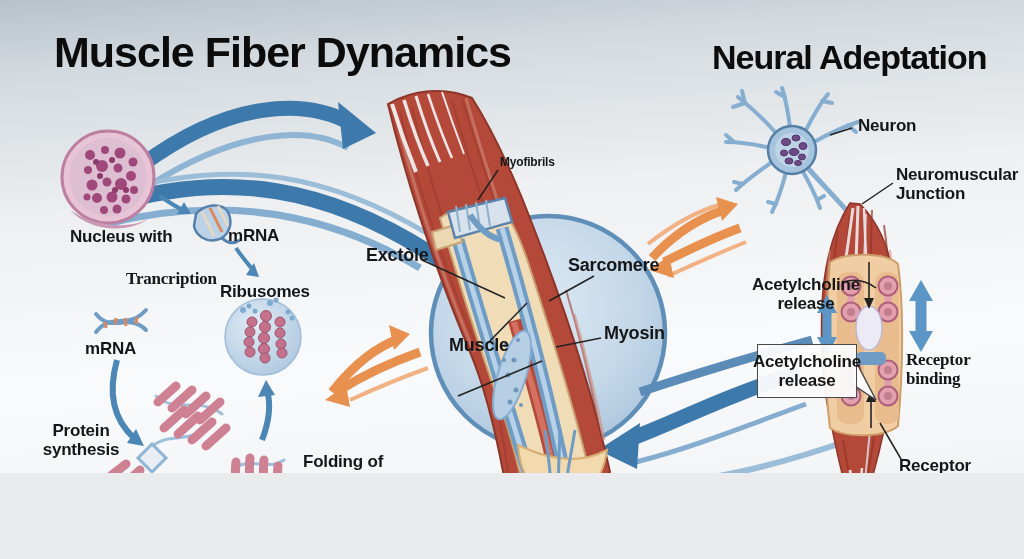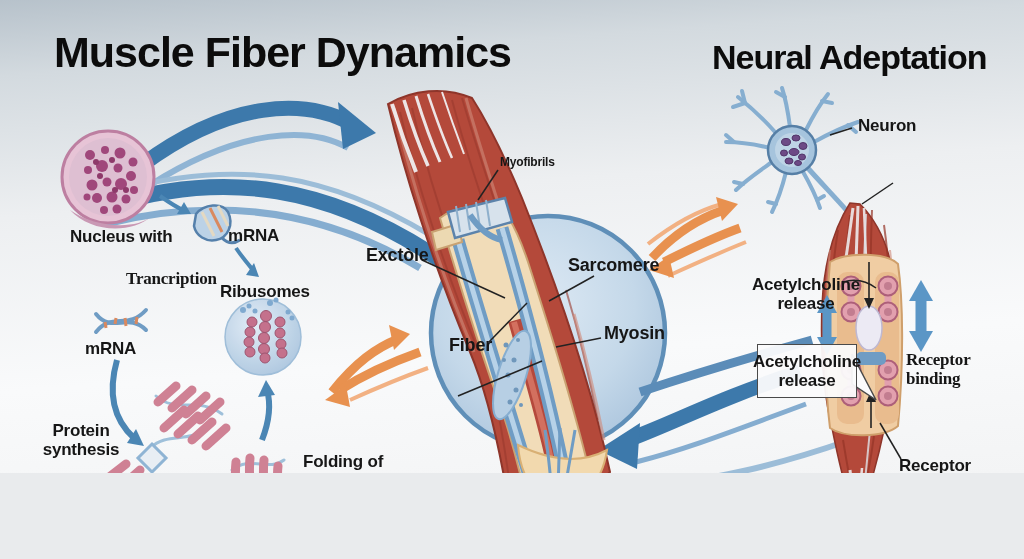--- a/index.html
+++ b/index.html
@@ -430,22 +430,23 @@
 <div class="lbl" style="left:228px;top:226px;">mRNA</div>
 <div class="lbl" style="left:126px;top:269px;font-family:Liberation Serif, serif;">Trancription</div>
 <div class="lbl" style="left:220px;top:282px;">Ribusomes</div>
 <div class="lbl" style="left:85px;top:339px;">mRNA</div>
 <div class="lbl ctr bold" style="left:40px;top:421px;width:82px;">Protein synthesis</div>
 <div class="lbl" style="left:303px;top:452px;width:160px;">Folding of polypeptide chains</div>
 
 <div class="lbl" style="left:500px;top:156px;font-size:12px;">Myofibrils</div>
 <div class="lbl" style="left:366px;top:245px;font-size:18px;">Exctòle</div>
 <div class="lbl" style="left:568px;top:255px;font-size:18px;">Sarcomere</div>
-<div class="lbl" style="left:449px;top:335px;font-size:18px;">Fiber</div>
+<div class="lbl" style="left:449px;top:335px;font-size:18px;">Muscle</div>
 <div class="lbl" style="left:604px;top:323px;font-size:18px;">Myosin</div>
 
 <div class="lbl" style="left:858px;top:116px;">Neuron</div>
+<div class="lbl" style="left:896px;top:165px;width:122px;">Neuromuscular Junction</div>
 <div class="lbl ctr" style="left:752px;top:275px;width:108px;">Acetylcholine release</div>
 <div id="callout-box" class="lbl">Acetylcholine release</div>
 <div class="lbl" style="left:906px;top:350px;width:86px;font-family:Liberation Serif, serif;">Receptor binding</div>
 <div class="lbl ctr" style="left:890px;top:456px;width:90px;">Receptor bining</div>
 
 </div>
 
 </body></html>

